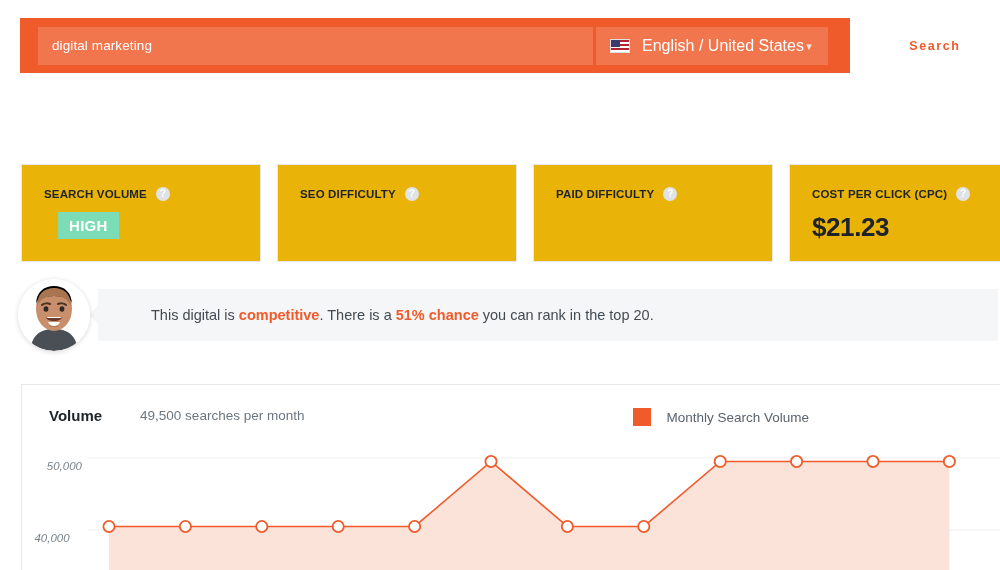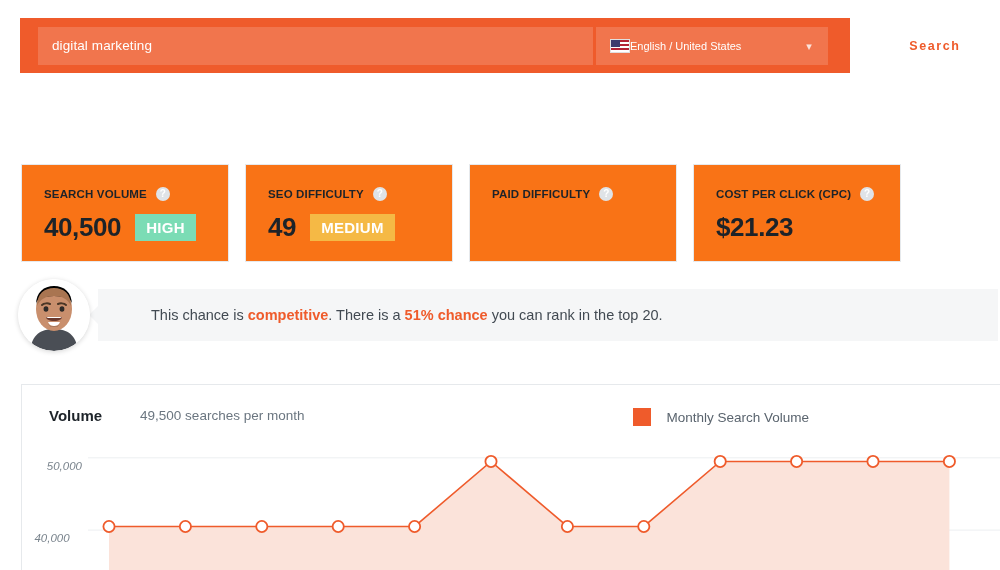--- a/index.html
+++ b/index.html
@@ -50,21 +50,21 @@
   .flag .stripes {
     position:absolute; left:0; top:0; right:0; bottom:0;
     background: repeating-linear-gradient(
       to bottom, #b22234 0 2px, #ffffff 2px 4px);
   }
   .flag .canton {
     position:absolute; left:0; top:0; width:9px; height:7px;
     background:#3c3b6e;
   }
   .locale-label {
-    color:#ffffff; font-size:11px; 
+    color:#ffffff; font-size:16px; margin-left:12px;
     white-space: nowrap;
   }
   .chev {
     position:absolute; right:16px; top:50%;
     transform: translateY(-50%);
     color: rgba(255,255,255,0.8); font-size: 11px;
   }
   .search-btn {
     margin-left: 22px;
     width: 176px; height: 55px;
@@ -80,22 +80,22 @@
   .page-title {
     position: absolute; left: 21px; top: 113px;
     font-size: 22px; color: #1d2329; letter-spacing: -.2px;
   }
   .page-title .strong { font-weight: bold; }
   .page-title .kw { font-weight: normal; }
 
   
   .cards { position: absolute; left: 21px; top: 164px; display: flex; }
   .card {
-    width: 208px; height: 98px;
-    border: 1px solid #e6e9ec; background: #f97316;
+    width: 240px; height: 98px;
+    border: 1px solid #e6e9ec; background: #eab308;
     margin-right: 16px; box-sizing: border-box;
     padding: 22px 0 0 22px;
     position: relative;
   }
   .card-label {
     font-size: 11.5px; font-weight: bold; color: #1d2329;
     letter-spacing: .15px; display: flex; align-items: center;
   }
   .help-icon {
     display:inline-flex; align-items:center; justify-content:center;
@@ -188,33 +188,28 @@
   </div>
 
 
   <div class="cards">
     <div class="card">
       <div class="card-label">
         <span>SEARCH VOLUME</span>
         <span class="help-icon">?</span>
       </div>
       <div class="card-row">
-        <span class="card-value">40,500</span>
         <span class="badge" style="background: rgb(123, 220, 181);">HIGH</span>
       </div>
     </div>
 
     <div class="card">
       <div class="card-label">
         <span>SEO DIFFICULTY</span>
         <span class="help-icon">?</span>
-      </div>
-      <div class="card-row">
-        <span class="card-value">49</span>
-        <span class="badge" style="background: rgb(245, 185, 69);">MEDIUM</span>
       </div>
     </div>
 
     <div class="card">
       <div class="card-label">
         <span>PAID DIFFICULTY</span>
         <span class="help-icon">?</span>
       </div>
     </div>
 
@@ -248,21 +243,21 @@
           <path d="M24 26c2-2 6-2 8-1M40 25c2-1 6-1 8 1" stroke="#4a3626" stroke-width="2" fill="none" stroke-linecap="round"></path>
           <path d="M28 38h16c0 2-3 4-8 4s-8-2-8-4z" fill="#6b3a2e"></path>
           <path d="M28 38h16l-2 1H30z" fill="#ffffff"></path>
           <path d="M29 44c2 3 5 4 7 4s5-1 7-4c-3 5-11 5-14 0z" fill="#3a2b22"></path>
           <path d="M30 43h12c-1 3-4 4-6 4s-5-1-6-4z" fill="#ffffff"></path>
         </g>
       </svg>
     </div>
     <div class="bubble">
       <div class="bubble-text">
-        <span>This chance is </span><b>competitive</b><span>. There is a </span><b>51% chance</b><span> you can rank in the top 20.</span>
+        <span>This digital is </span><b>competitive</b><span>. There is a </span><b>51% chance</b><span> you can rank in the top 20.</span>
       </div>
     </div>
   </div>
 
   <div class="chart-panel">
     <div class="chart-head">
       <span class="chart-title">Volume</span>
       <span class="chart-sub">49,500 searches per month</span>
     </div>
     <div class="legend">

